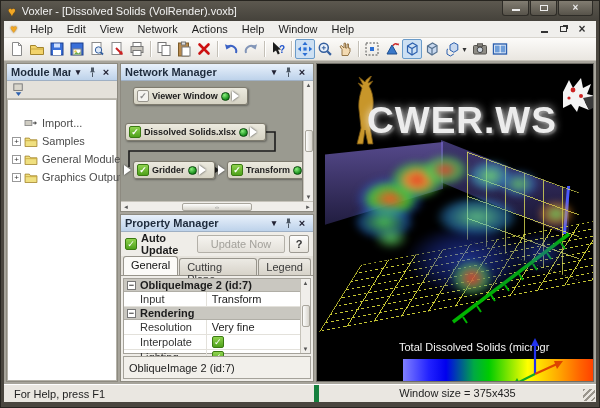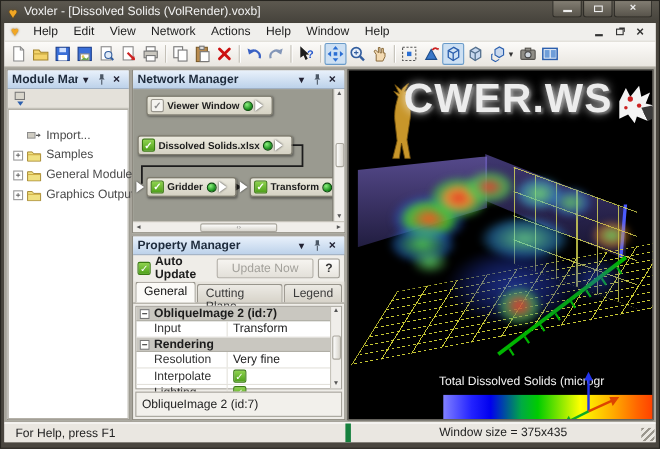--- a/index.html
+++ b/index.html
@@ -121,21 +121,21 @@
     font-weight:bold; color:#1c1c1c; padding:0 3px; gap:4px; }
   .minusbox { width:9px; height:9px; border:1px solid #777; background:#fff; font-size:9px; line-height:7px;
     text-align:center; color:#333; flex:none; }
   .cellcheck { width:12px; height:12px; border-radius:2px; border:1px solid #3a7a12;
     background:linear-gradient(#8fd34f,#4ea11a); color:#fff; font-size:9px; line-height:11px; text-align:center; }
   .pm-footer { height:23px; background:#f2f0eb; border-top:1px solid #a5a29a; margin:0 2px 2px;
     border:1px solid #a5a29a; display:flex; align-items:center; padding:0 5px; color:#222; }
 
   
   .viewer { flex:1; position:relative; background:#000; border:1px solid #6f6d66; overflow:hidden; min-width:0; }
-  .wm-text { position:absolute; left:50px; top:5px; font-size:37px; font-weight:bold; letter-spacing:1px;
+  .wm-text { position:absolute; left:50px; top:36px; font-size:37px; font-weight:bold; letter-spacing:1px;
     color:#ececec; text-shadow:0 0 9px rgba(255,255,255,.85), 2px 2px 2px rgba(110,110,110,.6); }
   .blob { position:absolute; border-radius:50%; filter:blur(3px); }
   .legend-title { position:absolute; left:82px; top:277px; font-size:11px; color:#f4f4f4; white-space:nowrap; }
   .cbar { position:absolute; left:86px; top:295px; width:215px; height:26px;
     background:linear-gradient(to right,#8080ff 0%,#2222ff 12%,#0000ee 20%,#00aa44 33%,#00cc00 40%,#aaee00 52%,#ffff00 58%,#ffaa00 72%,#ff6600 82%,#ff2200 94%,#ff1400 100%); }
 
   
   .statusbar { height:18px; background:#eae7e1; border-top:1px solid #fff; display:flex; align-items:center;
     color:#222; position:relative; }
   .sb-left { width:310px; padding:0 10px; }

